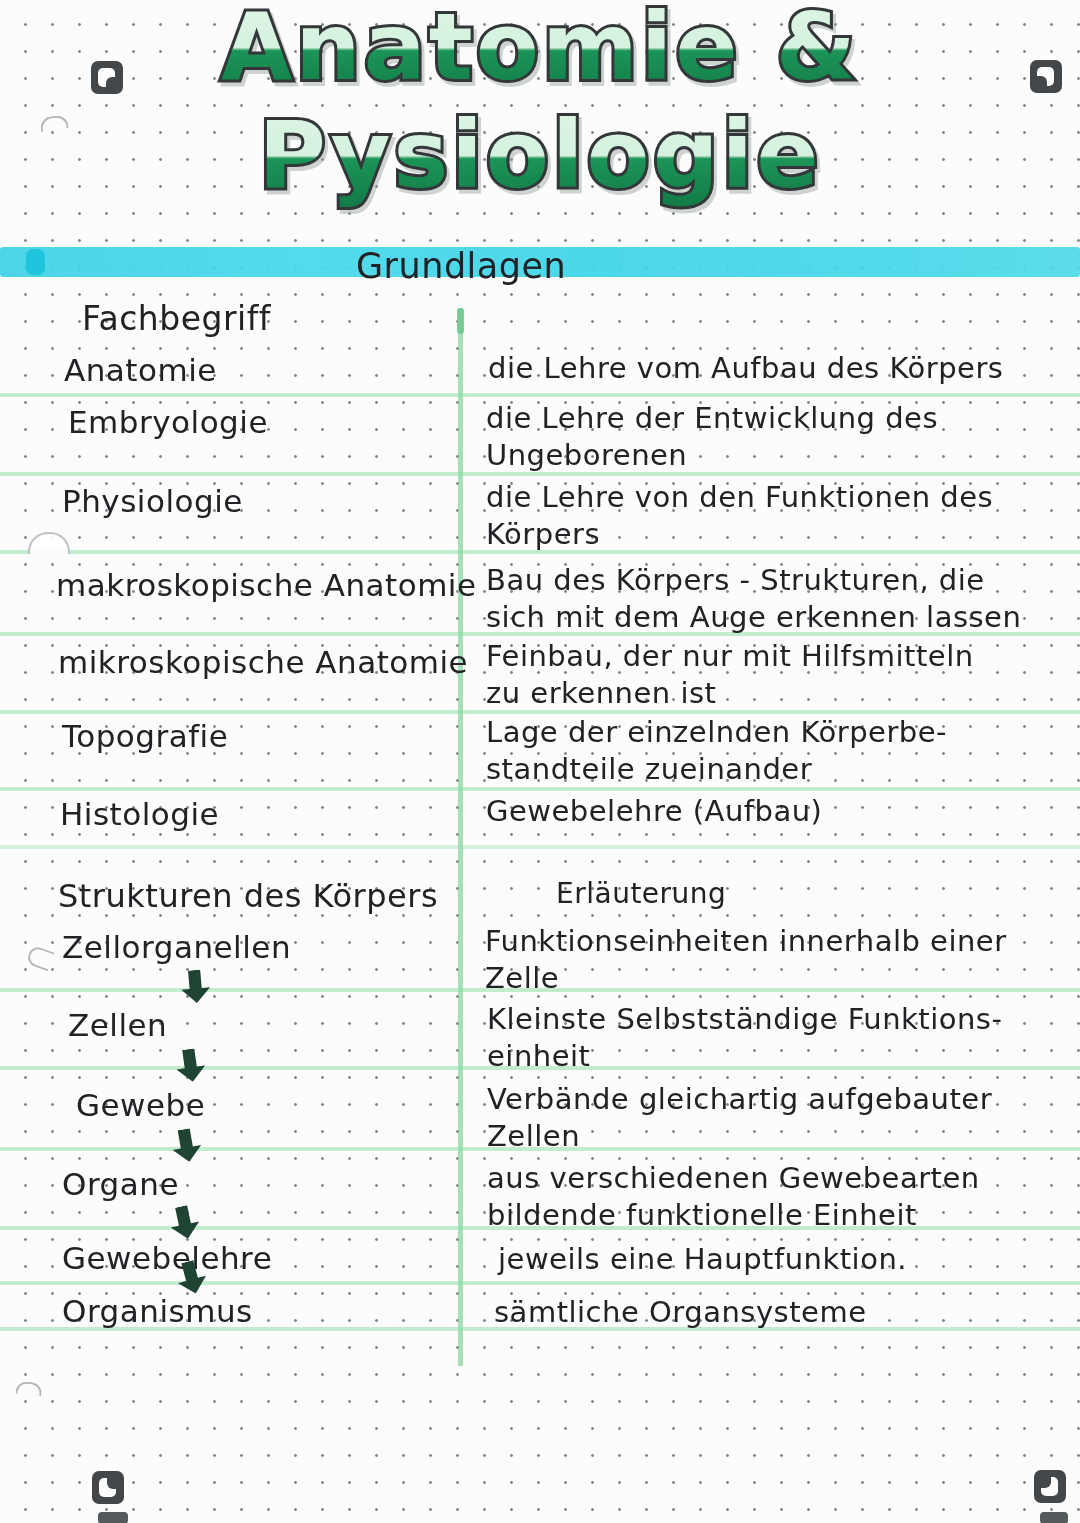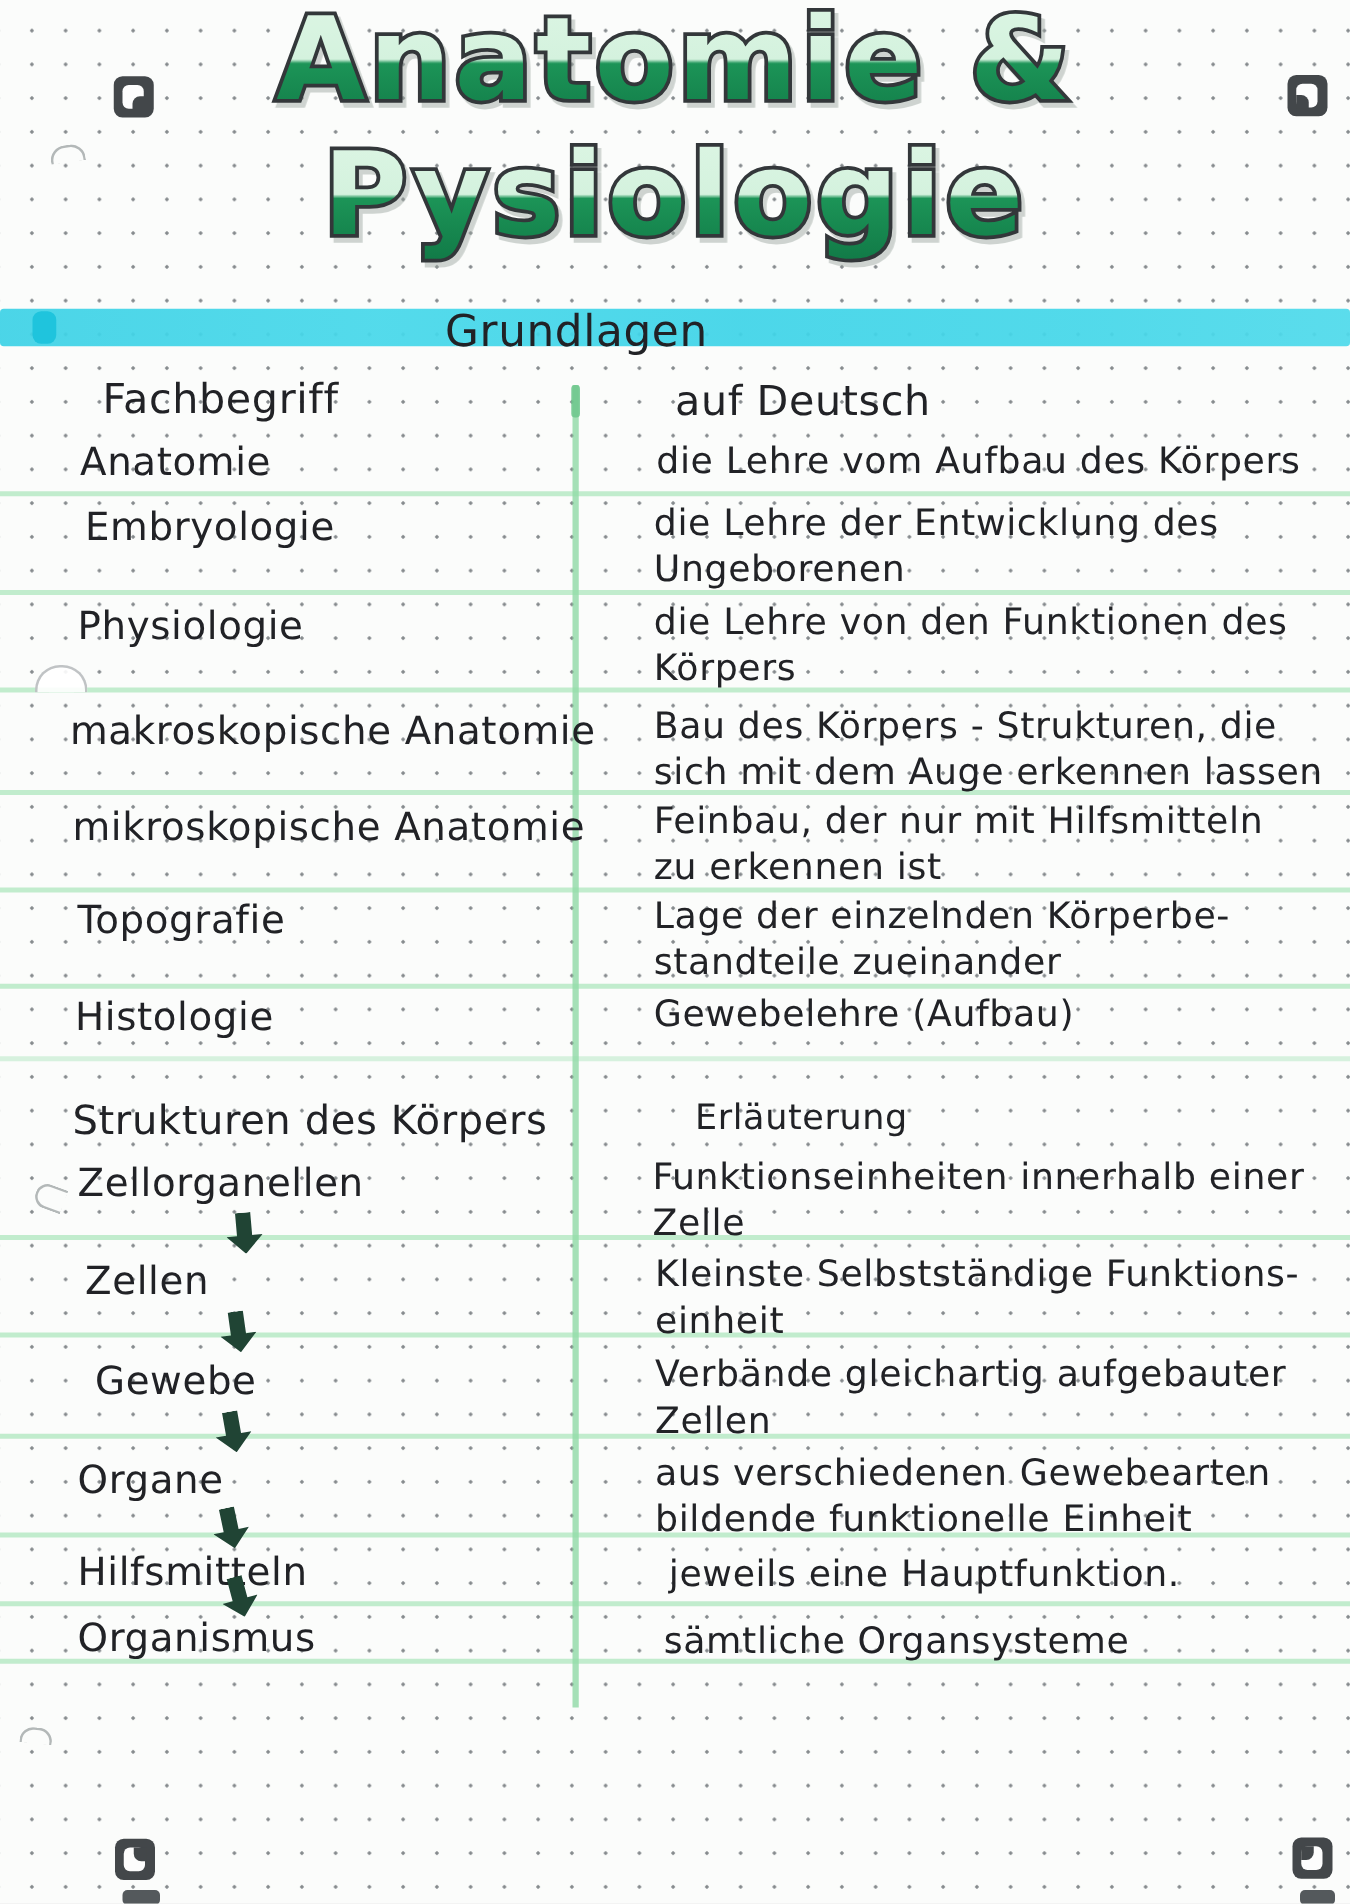--- a/index.html
+++ b/index.html
@@ -44,21 +44,21 @@
   .hline{position:absolute;left:0;width:1080px;height:4px;background:rgba(146,222,168,.55);}
   .hline.faint{background:rgba(146,222,168,.35);}
   .vline{position:absolute;left:458px;top:308px;width:5px;height:1058px;background:rgba(132,213,157,.72);}
   .vline::before{content:"";position:absolute;left:-1px;top:0;width:7px;height:26px;background:rgba(108,198,140,.85);border-radius:3px;}
   
   .hw{position:absolute;letter-spacing:.5px;white-space:pre-line;}
   .banner-label{font-size:35px;}
   .hdr1{font-size:33px;}
   .hdr2{font-size:32px;}
   .term{font-size:31px;white-space:nowrap;}
-  .def{font-size:29px;line-height:37px;margin-left:37px;}
+  .def{font-size:29px;line-height:37px;}
   
   .arrow{position:absolute;width:29px;height:33px;background:#20443442;background:#204434;
     clip-path:polygon(50% 100%,100% 56%,71% 56%,71% 0%,29% 0%,29% 56%,0% 56%);}
   
   .arc{position:absolute;border:2px solid rgba(120,128,130,.55);border-bottom:none;background:transparent;}
   .hole{position:absolute;left:28px;top:532px;width:38px;height:20px;border:2px solid rgba(150,156,158,.6);
     border-bottom:none;border-radius:20px 20px 0 0;background:rgba(255,255,255,.9);}
 </style>
 </head>
 <body>
@@ -105,21 +105,20 @@
   <div class="hline faint" style="top:845px;"></div>
   <div class="hline" style="top:988px;"></div>
   <div class="hline" style="top:1066px;"></div>
   <div class="hline" style="top:1147px;"></div>
   <div class="hline" style="top:1226px;"></div>
   <div class="hline" style="top:1281px;"></div>
   <div class="hline" style="top:1327px;"></div>
 
   <div class="green-band" style="top:296px;"></div>
   <div class="hw hdr1" style="left:82px;top:299px;">Fachbegriff</div>
-  <div class="hw hdr1" style="left:540px;top:301px;">auf Deutsch</div>
 
   <div class="hw term" style="left:64px;top:352px;">Anatomie</div>
   <div class="hw def" style="left:488px;top:350px;">die Lehre vom Aufbau des Körpers</div>
 
   <div class="hw term" style="left:68px;top:404px;">Embryologie</div>
   <div class="hw def" style="left:486px;top:400px;">die Lehre der Entwicklung des
 Ungeborenen</div>
 
   <div class="hw term" style="left:62px;top:483px;">Physiologie</div>
   <div class="hw def" style="left:486px;top:479px;">die Lehre von den Funktionen des
@@ -153,21 +152,21 @@
 einheit</div>
 
   <div class="hw term" style="left:64px;top:1087px;margin-left:12px;">Gewebe</div>
   <div class="hw def" style="left:487px;top:1081px;">Verbände gleichartig aufgebauter
 Zellen</div>
 
   <div class="hw term" style="left:62px;top:1166px;">Organe</div>
   <div class="hw def" style="left:487px;top:1160px;">aus verschiedenen Gewebearten
 bildende funktionelle Einheit</div>
 
-  <div class="hw term" style="left:62px;top:1240px;">Hilfsmitteln</div>
+  <div class="hw term" style="left:62px;top:1240px;">Gewebelehre</div>
   <div class="hw def" style="left:498px;top:1241px;">jeweils eine Hauptfunktion.</div>
 
   <div class="hw term" style="left:62px;top:1293px;">Organismus</div>
   <div class="hw def" style="left:494px;top:1294px;">sämtliche Organsysteme</div>
 
   <div class="arrow" style="left:181px;top:970px;transform:rotate(-5deg);"></div>
   <div class="arrow" style="left:176px;top:1049px;transform:rotate(-8deg);"></div>
   <div class="arrow" style="left:172px;top:1129px;transform:rotate(-10deg);"></div>
   <div class="arrow" style="left:170px;top:1206px;transform:rotate(-12deg);"></div>
   <div class="arrow" style="left:177px;top:1261px;transform:rotate(-15deg);"></div>

